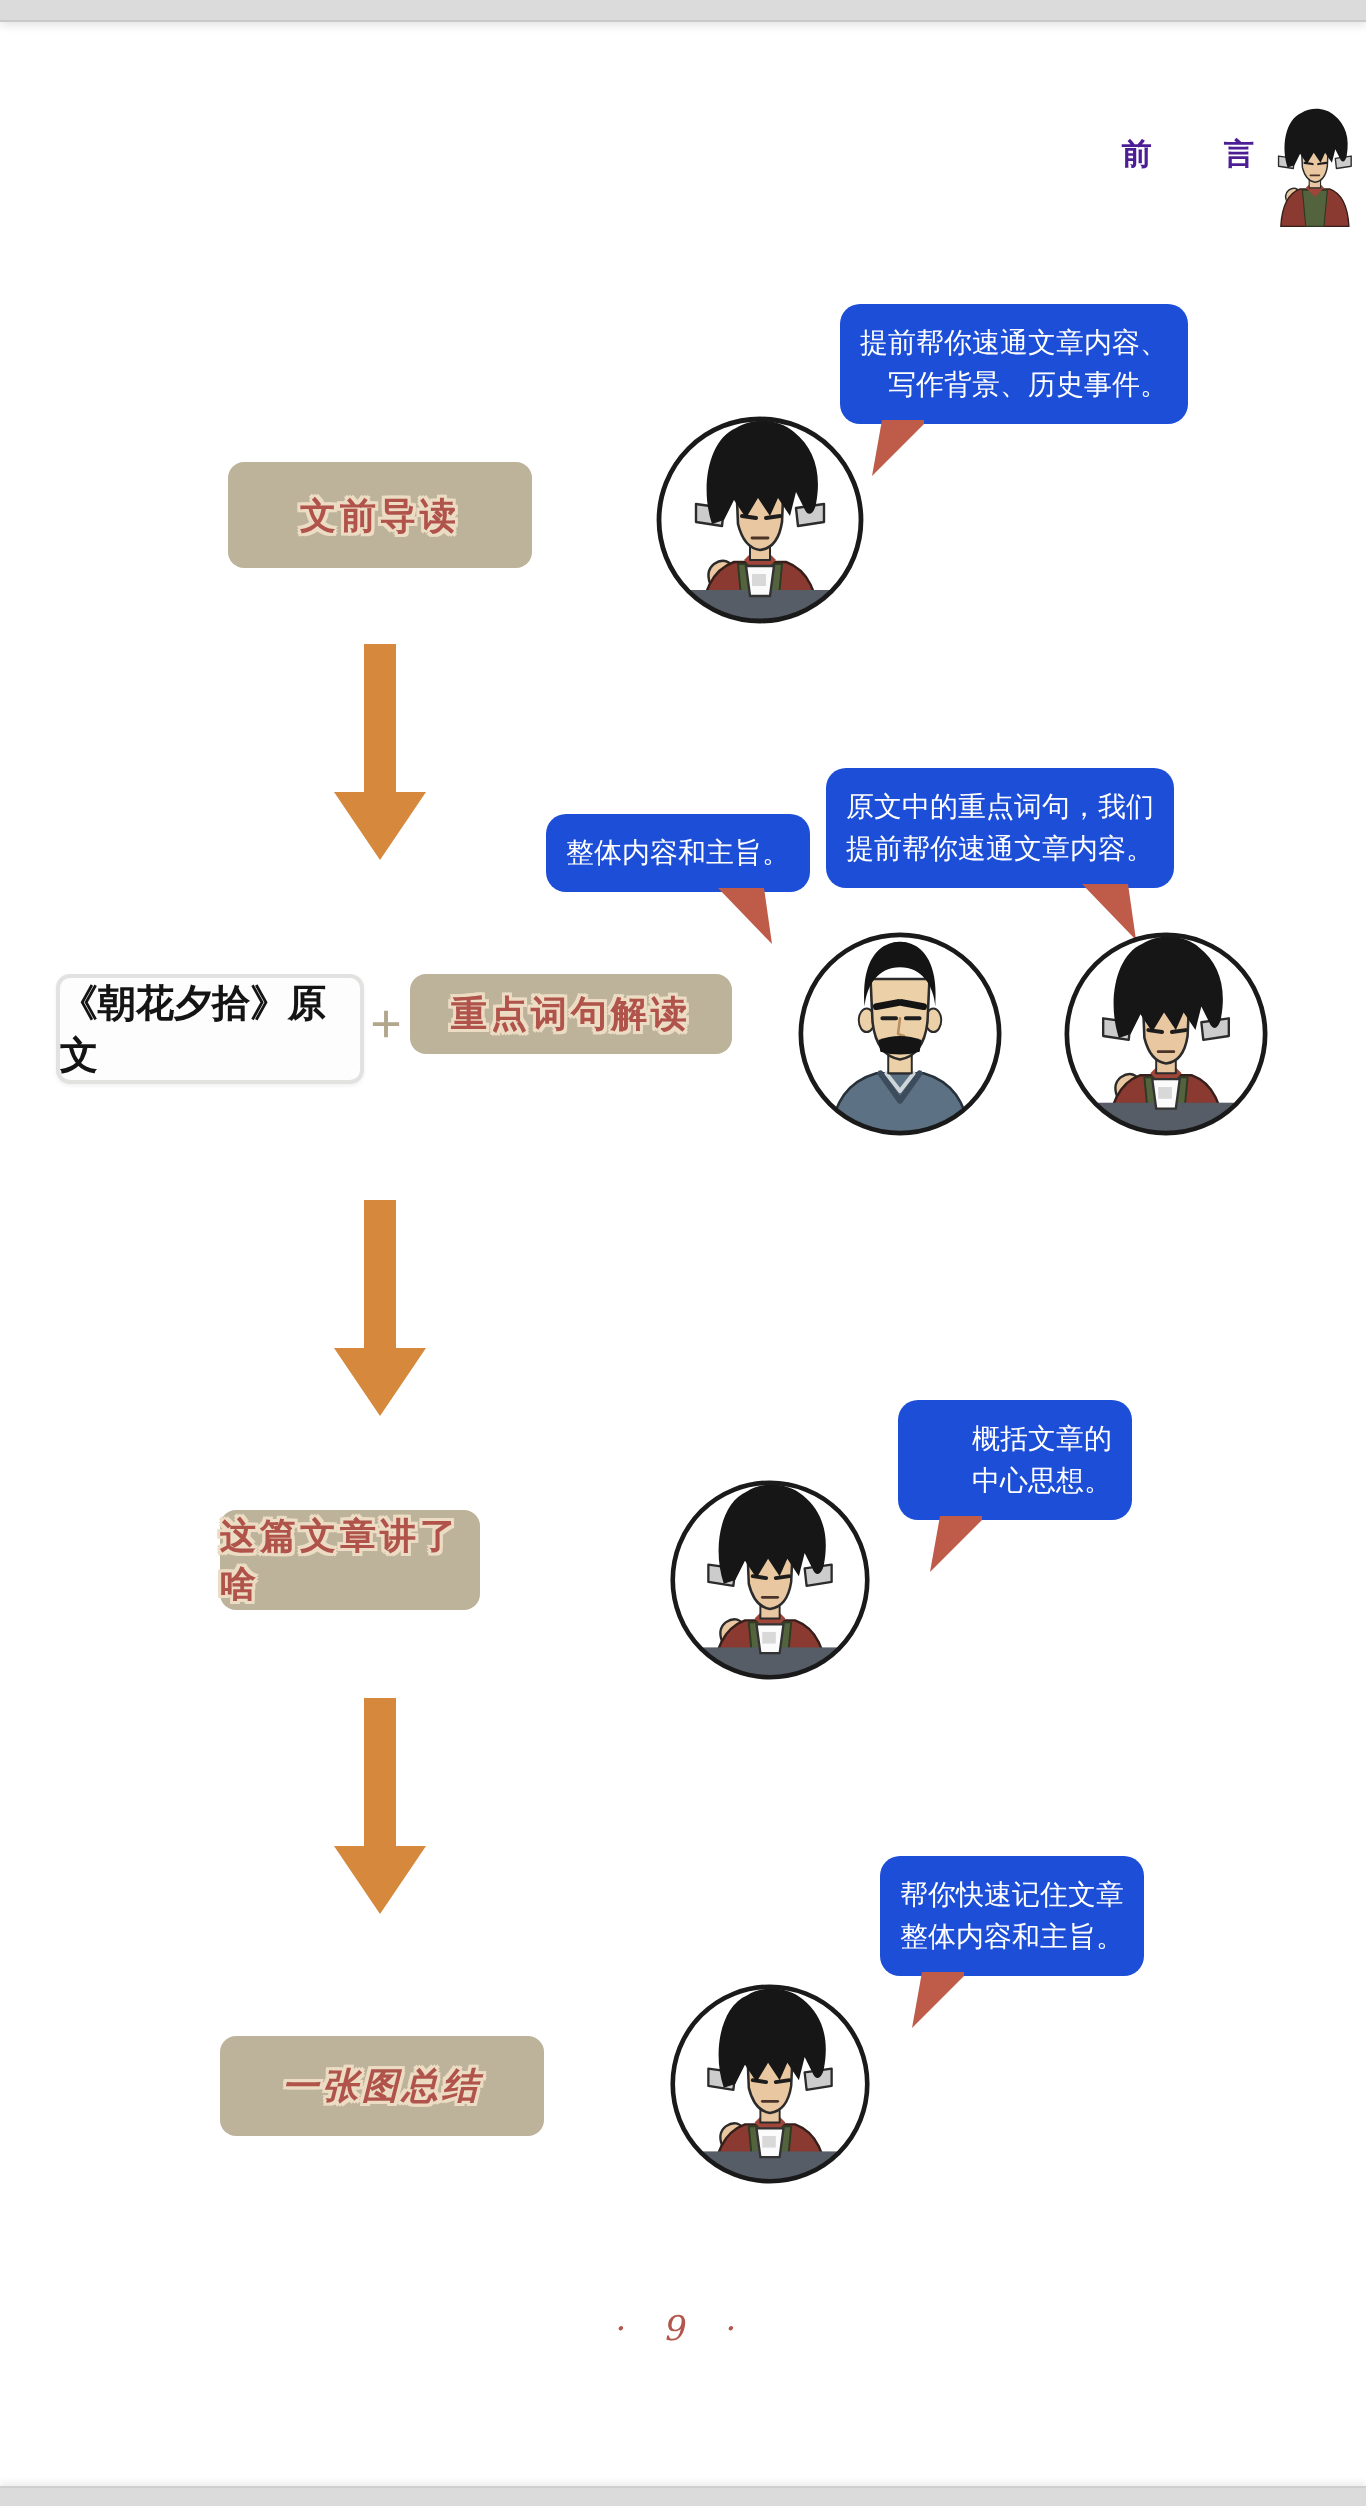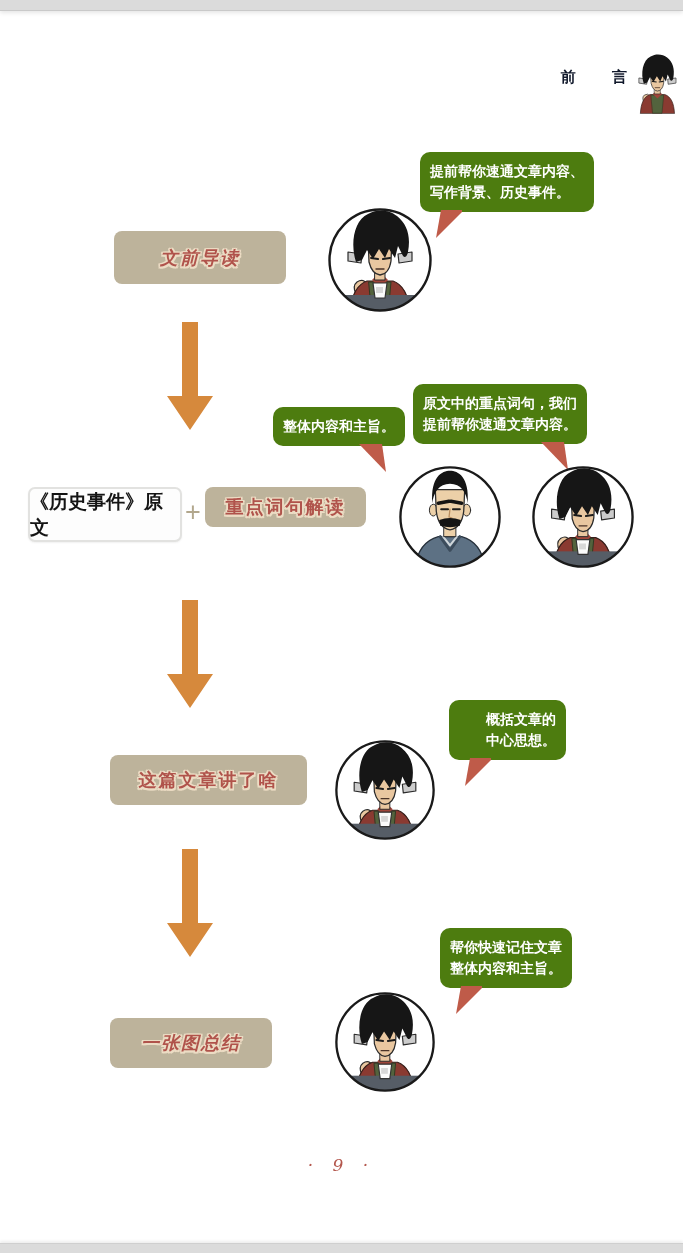--- a/index.html
+++ b/index.html
@@ -7,30 +7,30 @@
     position:relative; width:683px; height:1253px; overflow:hidden;
     background:#ffffff;
     font-family:"Liberation Sans","DejaVu Sans",sans-serif;
   }
   .strip { position:absolute; left:0; right:0; background:#dbdbdb; }
   .strip.top { top:0; height:10px; border-bottom:1px solid #c9c9c9; box-shadow:0 2px 4px rgba(0,0,0,.10); }
   .strip.bottom { bottom:0; height:9px; border-top:1px solid #cfcfcf; box-shadow:0 -2px 3px rgba(0,0,0,.07); }
 
   .header { position:absolute; top:50px; right:4px; display:flex; align-items:center; }
   .preface {
-    color:#0f172a; font-size:15px; font-weight:bold;
+    color:#4c1d95; font-size:15px; font-weight:bold;
     letter-spacing:16px; margin-bottom:10px; white-space:nowrap;
   }
   .mini-avatar { width:42px; height:64px; margin-left:-6px; }
 
   
   .bubble {
-    position:absolute; background:#4d7c0f; color:#ffffff;
-    font-size:14px; line-height:21px; font-weight:bold;
-    padding:9px 10px; border-radius:10px;
+    position:absolute; background:#1d4ed8; color:#ffffff;
+    font-size:14px; line-height:21px; font-weight:normal;
+    padding:9px 10px; border-radius:10px;text-align:right;
   }
   .bubble .txt { white-space:pre-line; }
   .tail { position:absolute; top:100%; margin-top:-2px; }
   .tail polygon { fill:#bf5b49; }
   .tail.dl { left:14px; }
   .tail.dr { right:18px; }
 
   .b1 { left:420px; top:152px; }
   .b2 { left:273px; top:407px; }
   .b3 { left:413px; top:384px; }
@@ -40,23 +40,23 @@
   
   .tanbox {
     position:absolute; background:#bdb39b; border-radius:8px;
     display:flex; align-items:center; justify-content:center;
     color:#b0534b; font-size:18px; font-weight:bold; letter-spacing:2px;
     text-shadow:-1.5px -1.5px 0 #ecdcc4, 1.5px -1.5px 0 #ecdcc4,
                 -1.5px 1.5px 0 #ecdcc4, 1.5px 1.5px 0 #ecdcc4,
                  0 -1.5px 0 #ecdcc4, 0 1.5px 0 #ecdcc4,
                 -1.5px 0 0 #ecdcc4, 1.5px 0 0 #ecdcc4;
   }
-  .box1 { left:114px; top:231px; width:172px; height:53px;font-style:italic; }
+  .box1 { left:114px; top:231px; width:152px; height:53px; }
   .boxkey { left:205px; top:487px; width:161px; height:40px; }
-  .box3 { left:110px; top:755px; width:197px; height:50px; }
+  .box3 { left:110px; top:755px; width:130px; height:50px; }
   .box4 { left:110px; top:1018px; width:162px; height:50px;font-style:italic; }
 
   .whitebox {
     position:absolute; left:28px; top:487px; width:150px; height:51px;
     background:#fdfdfd; border:2px solid #e2e2e0; border-radius:7px;
     display:flex; align-items:center; justify-content:center;
     color:#141414; font-size:19px; font-weight:bold;
     box-shadow:0 1px 2px rgba(0,0,0,.06);
   }
   .plus {
@@ -168,21 +168,21 @@
         <polygon points="0,0 23,0 27,28"></polygon>
       </svg>
   </div>
   <div class="bubble b3">
     <span class="txt">原文中的重点词句，我们
 提前帮你速通文章内容。</span>
     <svg class="tail dr" width="28" height="28">
         <polygon points="0,0 23,0 27,28"></polygon>
       </svg>
   </div>
-  <div class="whitebox">《历史事件》原文</div>
+  <div class="whitebox">《朝花夕拾》原文</div>
   <div class="plus">+</div>
   <div class="tanbox boxkey">重点词句解读</div>
 
   <svg class="avatar avlx" viewBox="0 0 108 108">
     <circle cx="54" cy="54" r="50.5" fill="#ffffff"></circle>
     <g clip-path="url(#avclip)">
       <use href="#luxun-figure"></use>
     </g>
     <circle cx="54" cy="54" r="50.5" fill="none" stroke="#1a1a1a" stroke-width="2.4"></circle>
   </svg>

